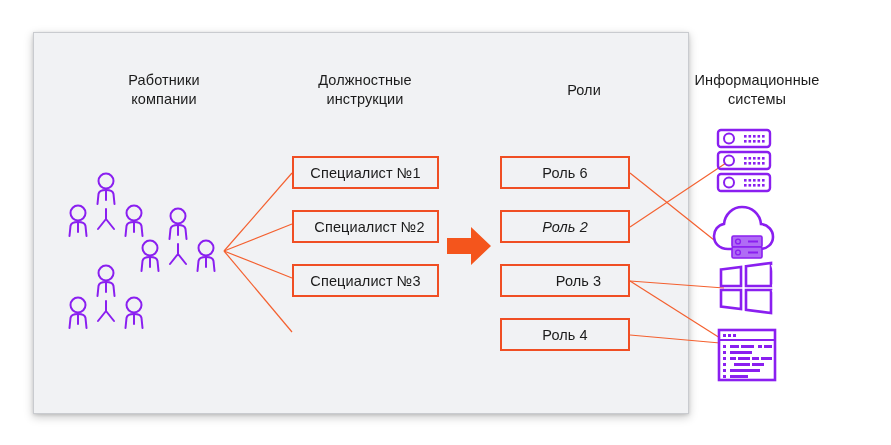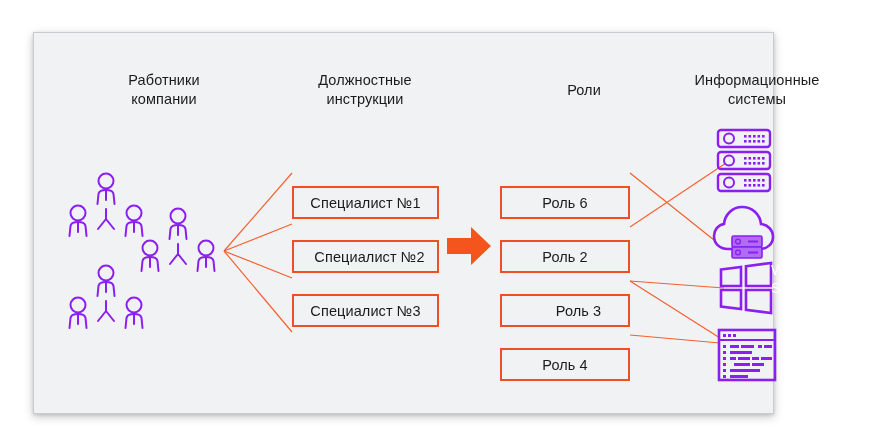--- a/index.html
+++ b/index.html
@@ -12,21 +12,21 @@
     height: 445px;
     font-family: "Liberation Sans", sans-serif;
     position: relative;
     overflow: hidden;
   }
 
   #canvas {
     position: absolute;
     left: 33px;
     top: 32px;
-    width: 741px;
+    width: 656px;
     height: 382px;
     background: #f1f2f4;
     border: 1px solid #c9cbcf;
     box-shadow: 0 3px 9px rgba(0,0,0,0.22), 0 1px 3px rgba(0,0,0,0.12);
     box-sizing: border-box;
   }
 
   .col-title {
     position: absolute;
     text-align: center;
@@ -48,21 +48,20 @@
     position: absolute;
     border: 2px solid #f04e23;
     background: #f1f2f4;
     box-sizing: border-box;
     display: flex;
     align-items: center;
     justify-content: center;
     font-size: 14.5px;
     color: #1b1b1b;
     letter-spacing: 0.1px;
-    margin-top: 30px;
   }
   .spec-box { left: 258px; width: 147px; height: 33px; }
   .role-box { left: 466px; width: 130px; height: 33px; }
 
   
   #wires, #people, #systems {
     position: absolute;
     left: 0; top: 0;
     width: 824px; height: 382px;
     overflow: visible;
@@ -189,21 +188,21 @@
     <span>Специалист №3</span>
   </div>
 
   <svg id="arrow" width="48" height="48" viewBox="0 0 48 48">
     <path d="M2 16 H26 V5 L46 24 L26 43 V32 H2 Z" fill="#f4551c"></path>
   </svg>
 
   <div class="node-box role-box" style="top:123px;">
     <span>Роль 6</span>
   </div>
-  <div class="node-box role-box" style="top:177px;">
+  <div class="node-box role-box" style="top:177px;font-style:italic;">
     <span>Роль 2</span>
   </div>
   <div class="node-box role-box" style="top:231px;padding-left:27px;">
     <span>Роль 3</span>
   </div>
   <div class="node-box role-box" style="top:285px;">
     <span>Роль 4</span>
   </div>
 
   <svg id="systems" viewBox="0 0 824 382">

